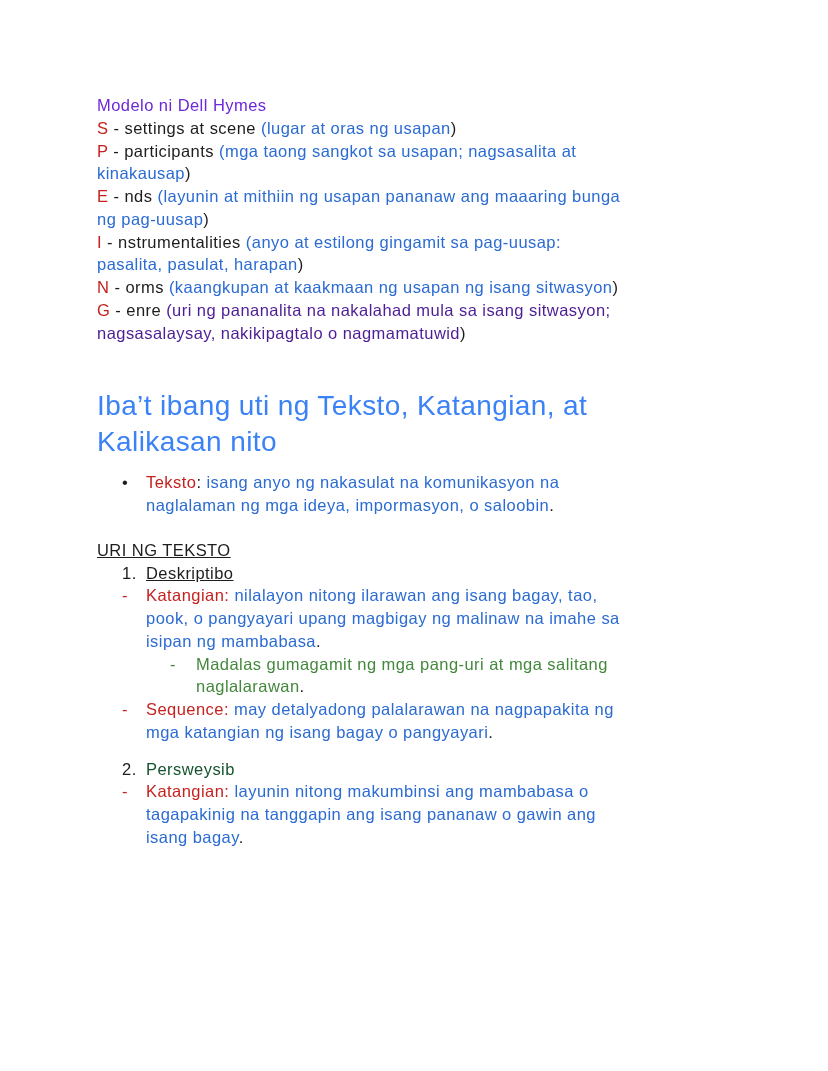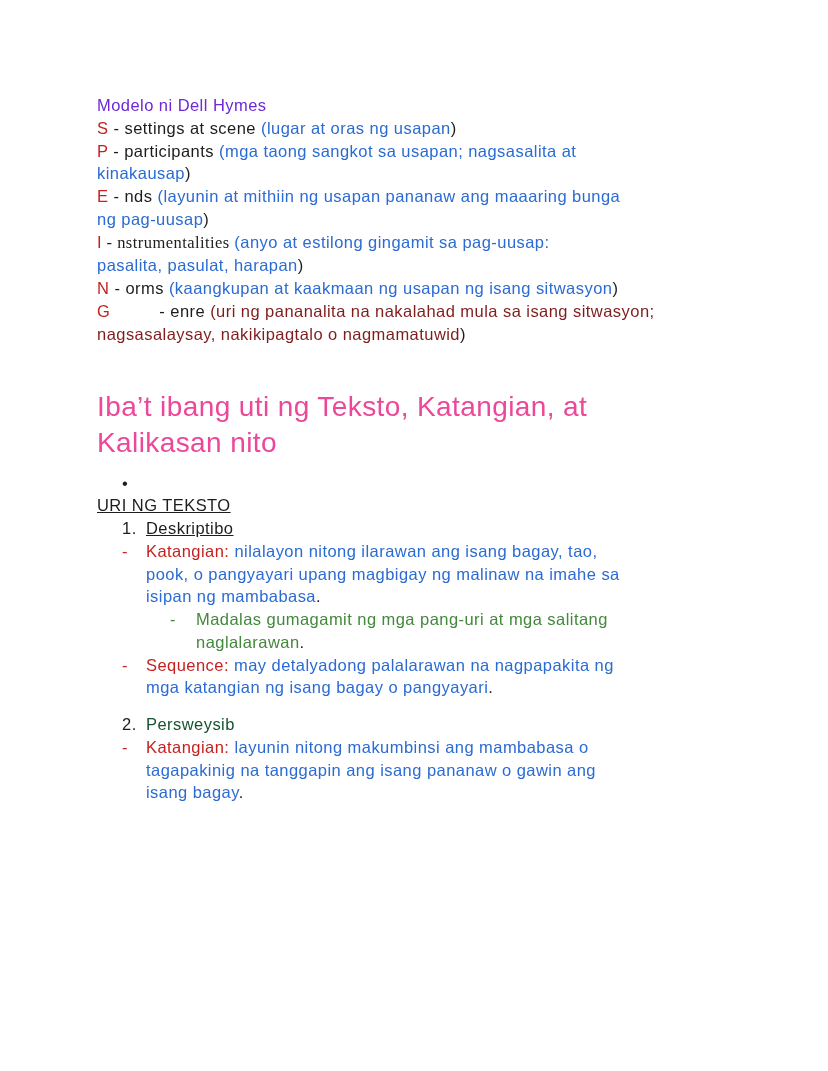--- a/index.html
+++ b/index.html
@@ -26,28 +26,29 @@
 </head>
 <body>
 
 <main class="doc">
     <div class="b b-p"><span class="content"><span style="color: #6d28d9;">Modelo ni Dell Hymes</span></span></div>
     <div class="b b-p"><span class="content"><span style="color: rgb(197, 34, 31);">S</span><span style="color: rgb(29, 29, 31);"> - settings at scene </span><span style="color: rgb(43, 107, 211);">(lugar at oras ng usapan</span><span style="color: rgb(29, 29, 31);">)</span></span></div>
     <div class="b b-p"><span class="content"><span style="color: rgb(197, 34, 31);">P</span><span style="color: rgb(29, 29, 31);"> - participants </span><span style="color: rgb(43, 107, 211);">(mga taong sangkot sa usapan; nagsasalita at
 kinakausap</span><span style="color: rgb(29, 29, 31);">)</span></span></div>
     <div class="b b-p"><span class="content"><span style="color: rgb(197, 34, 31);">E</span><span style="color: rgb(29, 29, 31);"> - nds </span><span style="color: rgb(43, 107, 211);">(layunin at mithiin ng usapan pananaw ang maaaring bunga
 ng pag-uusap</span><span style="color: rgb(29, 29, 31);">)</span></span></div>
-    <div class="b b-p"><span class="content"><span style="color: rgb(197, 34, 31);">I</span><span style="color: rgb(29, 29, 31); font-family: Liberation Serif, serif;"> - nstrumentalities </span><span style="color: rgb(43, 107, 211);">(anyo at estilong gingamit sa pag-uusap:
+    <div class="b b-p"><span class="content"><span style="color: rgb(197, 34, 31);">I</span><span style="color: rgb(29, 29, 31);"> - nstrumentalities </span><span style="color: rgb(43, 107, 211);">(anyo at estilong gingamit sa pag-uusap:
 pasalita, pasulat, harapan</span><span style="color: rgb(29, 29, 31);">)</span></span></div>
     <div class="b b-p"><span class="content"><span style="color: rgb(197, 34, 31);">N</span><span style="color: rgb(29, 29, 31);"> - orms </span><span style="color: rgb(43, 107, 211);">(kaangkupan at kaakmaan ng usapan ng isang sitwasyon</span><span style="color: rgb(29, 29, 31);">)</span></span></div>
-    <div class="b b-p"><span class="content"><span style="color: rgb(197, 34, 31);">G</span><span style="color: rgb(29, 29, 31); margin-left: 44px;"> - enre </span><span style="color: #7f1d1d;">(uri ng pananalita na nakalahad mula sa isang sitwasyon;
+    <div class="b b-p"><span class="content"><span style="color: rgb(197, 34, 31);">G</span><span style="color: rgb(29, 29, 31);"> - enre </span><span style="color: #4c1d95;">(uri ng pananalita na nakalahad mula sa isang sitwasyon;
 nagsasalaysay, nakikipagtalo o nagmamatuwid</span><span style="color: rgb(29, 29, 31);">)</span></span></div>
-    <div class="b b-h1"><span class="content"><span style="color: #ec4899;">Iba’t ibang uti ng Teksto, Katangian, at
+    <div class="b b-h1"><span class="content"><span style="color: #3b82f6;">Iba’t ibang uti ng Teksto, Katangian, at
 Kalikasan nito</span></span></div>
-    <div class="b b-li"><span class="marker" style="color: rgb(29, 29, 31);">•</span></div>
+    <div class="b b-li"><span class="marker" style="color: rgb(29, 29, 31);">•</span><span class="content"><span style="color: rgb(197, 34, 31);">Teksto</span><span style="color: rgb(29, 29, 31);">:</span><span style="color: rgb(43, 107, 211);"> isang anyo ng nakasulat na komunikasyon na
+naglalaman ng mga ideya, impormasyon, o saloobin</span><span style="color: rgb(29, 29, 31);">.</span></span></div>
     <div class="b b-gap"></div>
     <div class="b b-p"><span class="content"><span class="u" style="color: rgb(29, 29, 31);">URI NG TEKSTO</span></span></div>
     <div class="b b-li"><span class="marker" style="color: rgb(29, 29, 31);">1.</span><span class="content"><span style="color: rgb(29, 29, 31); text-decoration: underline;">Deskriptibo</span></span></div>
     <div class="b b-li"><span class="marker" style="color: rgb(197, 34, 31);">-</span><span class="content"><span style="color: rgb(197, 34, 31);">Katangian:</span><span style="color: rgb(43, 107, 211);"> nilalayon nitong ilarawan ang isang bagay, tao,
 pook, o pangyayari upang magbigay ng malinaw na imahe sa
 isipan ng mambabasa</span><span style="color: rgb(29, 29, 31);">.</span></span></div>
     <div class="b b-li lvl2"><span class="marker" style="color: rgb(67, 136, 60);">-</span><span class="content"><span style="color: rgb(67, 136, 60);">Madalas gumagamit ng mga pang-uri at mga salitang
 naglalarawan</span><span style="color: rgb(29, 29, 31);">.</span></span></div>
     <div class="b b-li"><span class="marker" style="color: rgb(197, 34, 31);">-</span><span class="content"><span style="color: rgb(197, 34, 31);">Sequence:</span><span style="color: rgb(43, 107, 211);"> may detalyadong palalarawan na nagpapakita ng
 mga katangian ng isang bagay o pangyayari</span><span style="color: rgb(29, 29, 31);">.</span></span></div>

